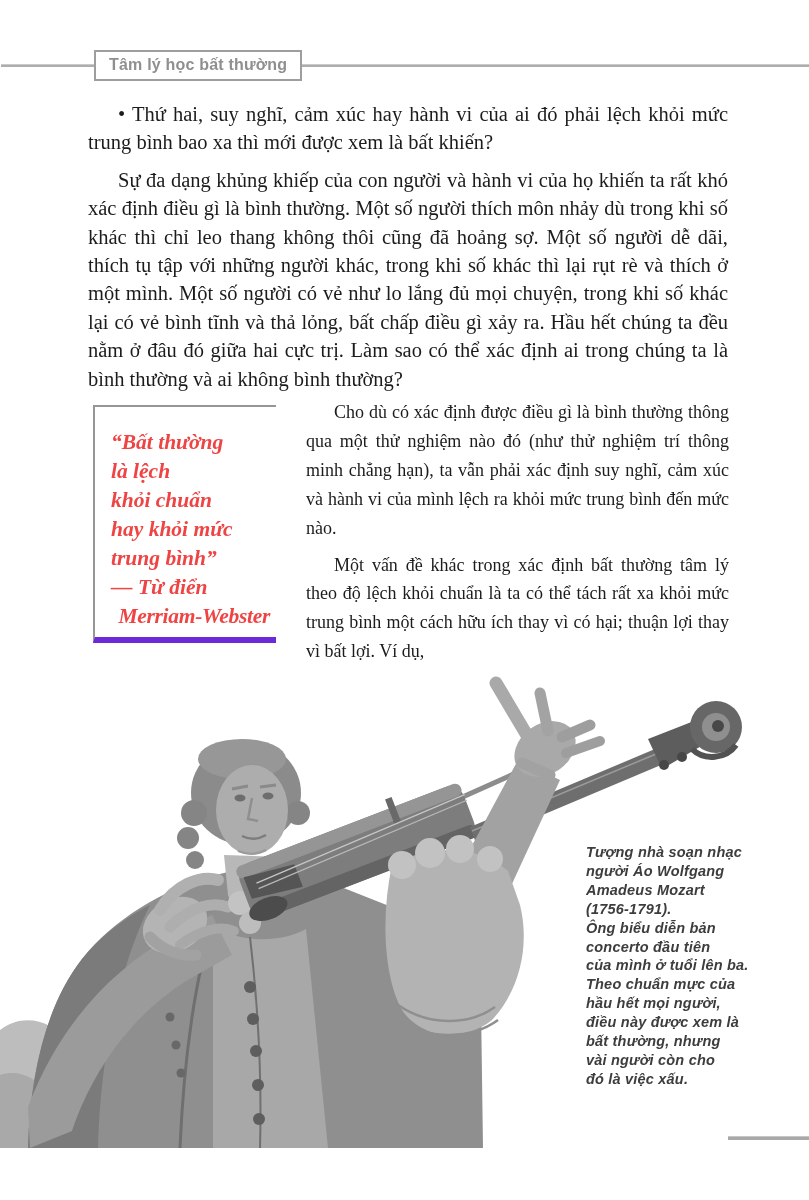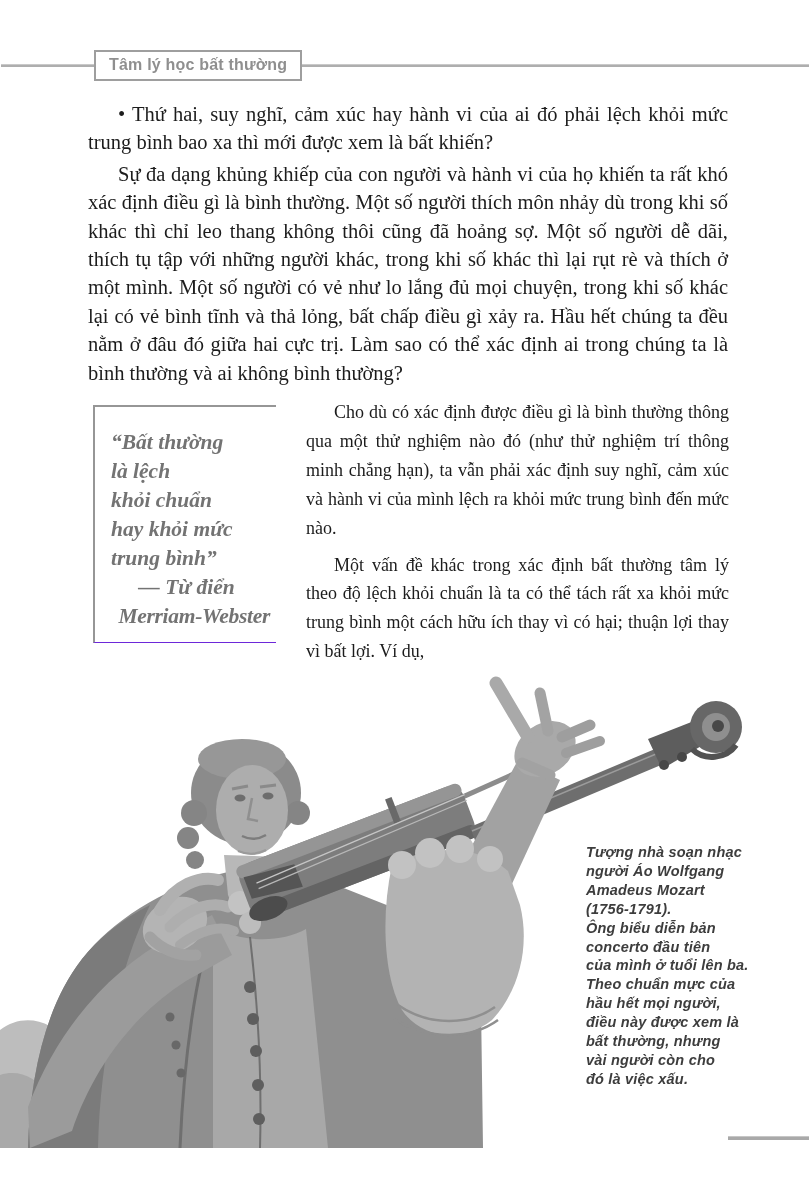--- a/index.html
+++ b/index.html
@@ -16,31 +16,31 @@
   .runhead .rule.right{flex:1;}
   .runhead-box{
     flex:0 0 auto;border:2px solid #9e9e9e;padding:4px 13px 5px 13px;background:#fff;
     font-family:"Liberation Sans","DejaVu Sans",sans-serif;
     font-size:16px;font-weight:bold;color:#8f8f8f;letter-spacing:.2px;white-space:nowrap;
   }
   
   .intro{position:absolute;left:88px;top:100px;width:640px;
     font-size:20.5px;line-height:28.4px;text-align:justify;}
   .intro p{margin:0;text-indent:30px;}
-  .intro p + p{margin-top:3px;}
+  .intro p + p{margin-top:9px;}
   
   .twocol{position:absolute;left:93px;top:398px;width:636px;display:flex;align-items:flex-start;}
   .quote-box{
     margin-top:7px;box-sizing:border-box;width:183px;height:238px;
-    border-top:2px solid #969696;border-left:2px solid #969696;border-bottom:1px solid #6d28d9;
+    border-top:2px solid #969696;border-left:2px solid #969696;border-bottom:6px solid #6d28d9;
     padding:21px 6px 0 16px;
-    font-weight:bold;font-style:italic;font-size:21.5px;line-height:29px;color:#737373;
+    font-weight:bold;font-style:italic;font-size:21.5px;line-height:29px;color:#ef4444;
   }
   .quote-text{white-space:pre-line;}
-  .quote-attr-1{text-align:center;padding-right:8px;}
+  .quote-attr-1{text-align:left;padding-right:8px;}
   .quote-attr-2{text-align:right;letter-spacing:-0.3px;}
   .colright{margin-left:30px;width:423px;font-size:18px;line-height:28.9px;text-align:justify;}
   .colright p{margin:0;text-indent:28px;}
   .colright p + p{margin-top:8px;}
   
   .statue{position:absolute;left:0;top:675px;width:760px;height:473px;}
   .fig-caption{
     position:absolute;left:586px;top:843px;width:206px;
     font-family:"Liberation Sans","DejaVu Sans",sans-serif;
     font-style:italic;font-weight:bold;font-size:14.5px;line-height:18.9px;

